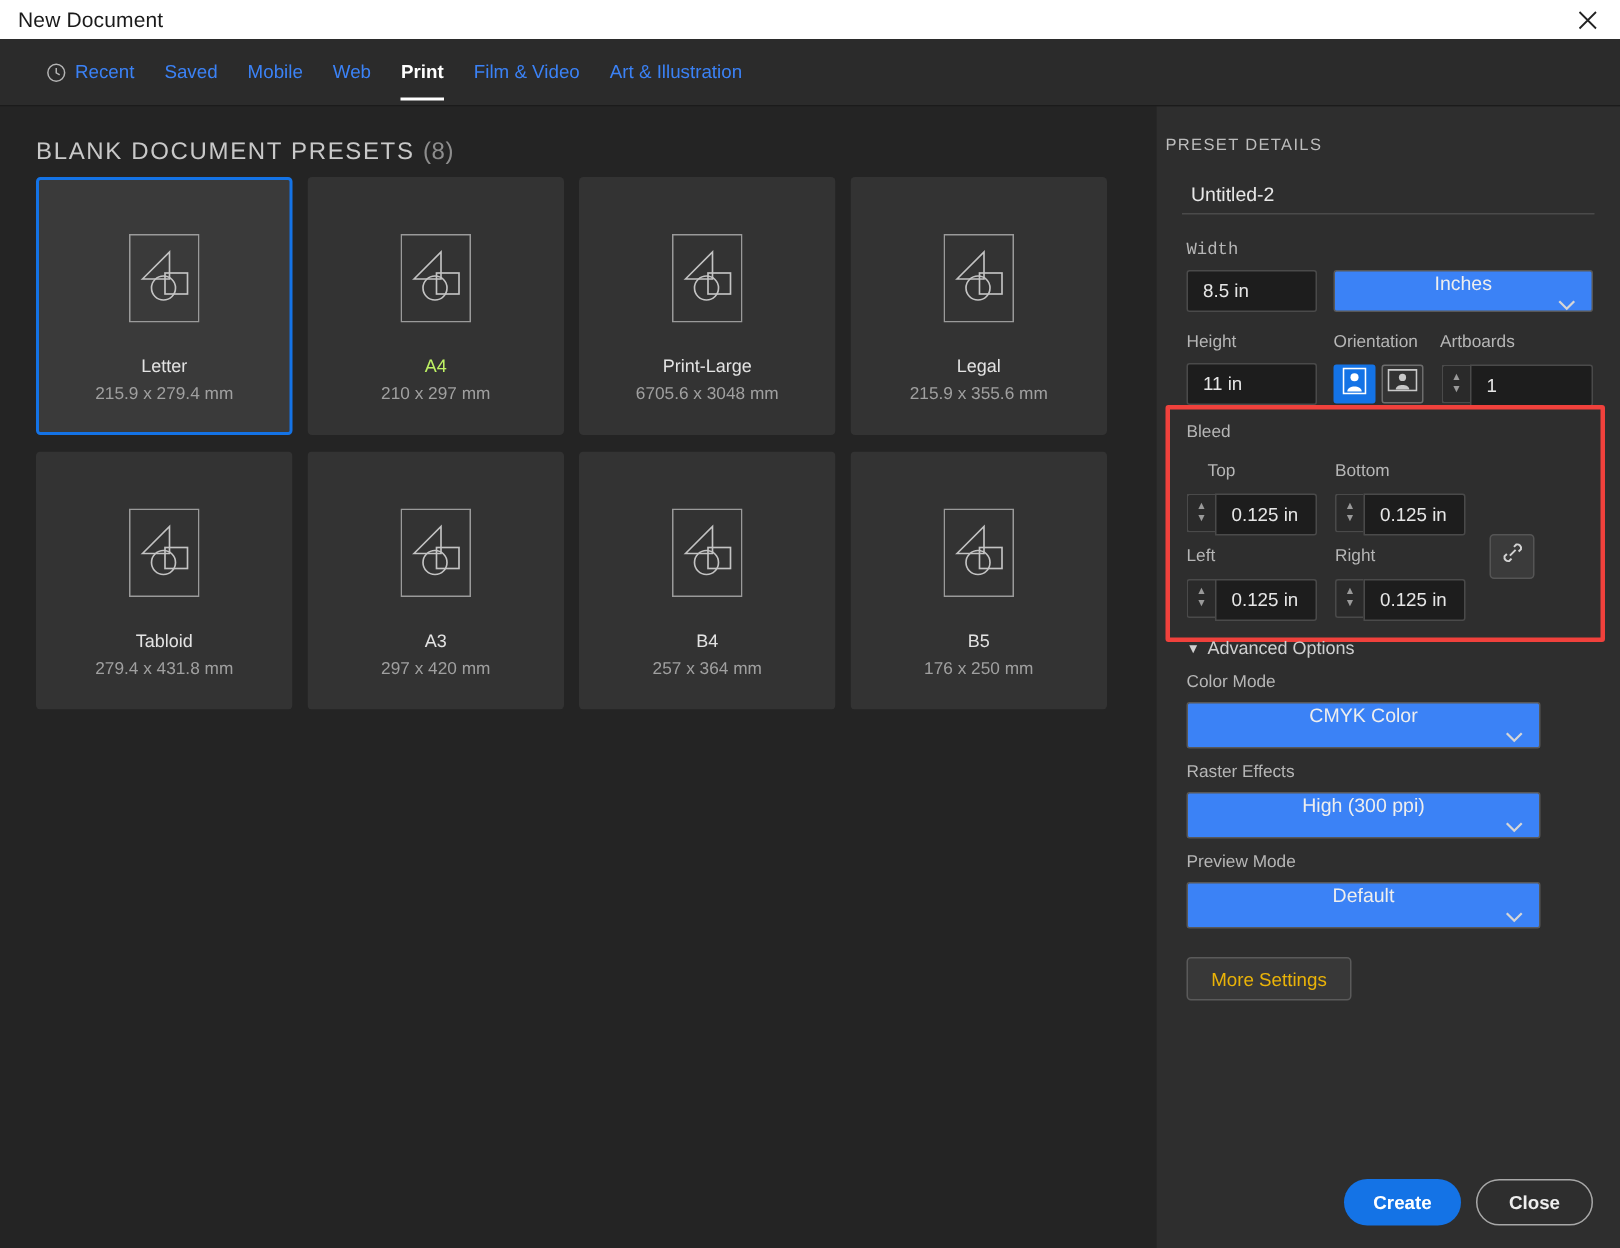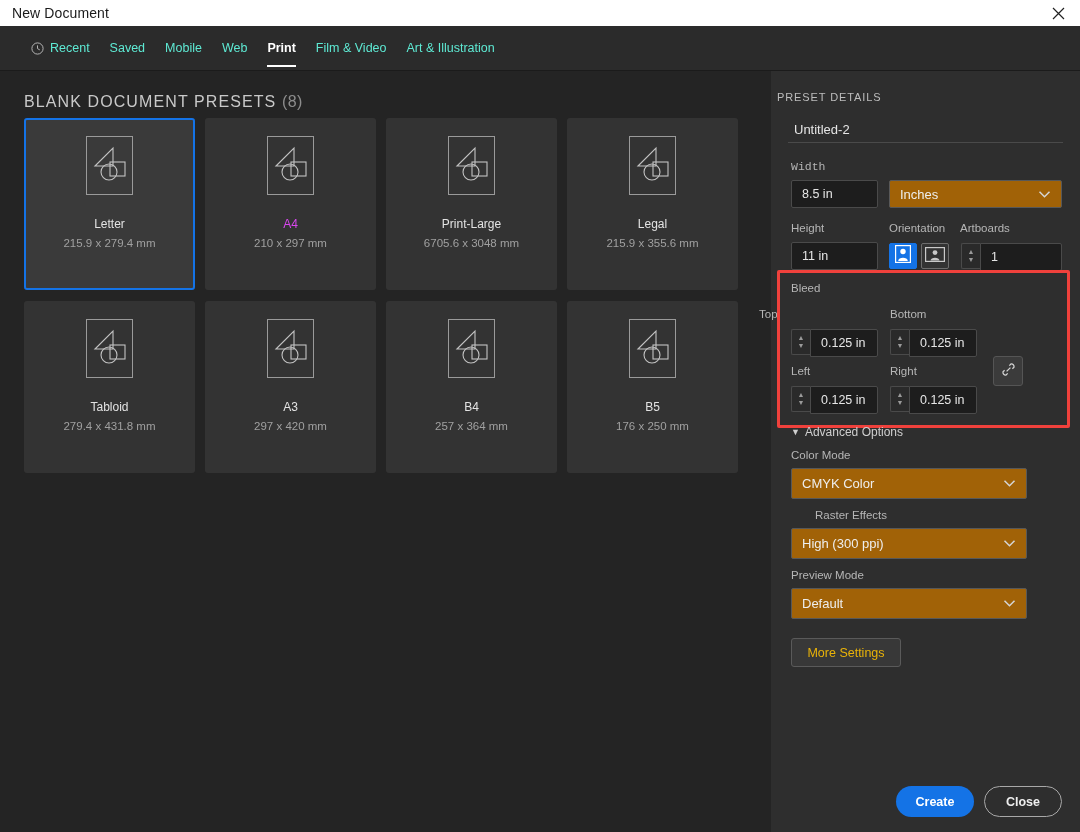--- a/index.html
+++ b/index.html
@@ -25,21 +25,21 @@
   }
 
   
   .tabbar {
     position: absolute; left: 0; top: 26px; width: 1080px; height: 45px;
     background: #2b2b2b; display: flex; align-items: center;
     border-bottom: 1px solid #1b1b1b;
   }
   .tab {
     position: relative; height: 45px; display: flex; align-items: center;
-    font-size: 12.5px; color: #5eead4; cursor: pointer; padding: 0 10px;
+    font-size: 12.5px; color: #3b82f6; cursor: pointer; padding: 0 10px;
     white-space: nowrap;
   }
   .tab.first { margin-left: 21px; }
   .tab.active { color: #ffffff; font-weight: bold; }
   .tab.active::after {
     content: ""; position: absolute; left: 10px; right: 10px; bottom: 4px;
     height: 2px; background: #ffffff;
   }
   .tab .clock { margin-right: 6px; display: inline-flex; }
 
@@ -55,26 +55,26 @@
   .section-count { color: #8d8d8d; letter-spacing: .4px; }
 
   .grid {
     position: absolute; left: 24px; top: 47px; width: 700px;
     display: grid; grid-template-columns: repeat(4, 171px); gap: 11px 10px;
   }
   .card {
     height: 172px; background: #333333; border-radius: 3px;
     border: 2px solid transparent; cursor: pointer;
     display: flex; flex-direction: column; align-items: center;
-    justify-content: flex-start; padding-top: 16px;
+    justify-content: flex-start; padding-top: 36px;
   }
   .card.selected { border-color: #1473e6; background: #3a3a3a; }
   .card-icon { width: 47px; height: 59px; }
   .card-name { margin-top: 22px; font-size: 12px; color: #e3e3e3; }
-  .card.hovered .card-name { color: #d946ef; text-align: center; }
+  .card.hovered .card-name { color: #bef264; text-align: center; }
   .card-dims { margin-top: 6px; font-size: 11.5px; color: #a0a0a0; }
 
   
   .right-pane {
     position: absolute; left: 771px; top: 71px; width: 309px; height: 761px;
     background: #2e2e2e;
   }
   .pd-title {
     position: absolute; left: 6px; top: 20px;
     font-size: 11px; color: #bdbdbd; letter-spacing: .9px;
@@ -86,23 +86,23 @@
     font-size: 13px; padding-left: 6px; outline: none;
   }
   .fld-label { position: absolute; font-size: 11.5px; color: #b6b6b6; }
   .txtbox {
     position: absolute; background: #1d1d1d; border: 1px solid #4a4a4a;
     border-radius: 2px; color: #e6e6e6;
     font-family: "Liberation Sans", sans-serif; font-size: 12.5px;
     padding-left: 10px; outline: none;
   }
   .selectbox {
-    position: absolute; background: #a16207; border: 1px solid #585858;
+    position: absolute; background: #3b82f6; border: 1px solid #585858;
     border-radius: 2px; color: #eeeeee; font-size: 13px;
-    display: flex; align-items: center; padding: 0 10px; cursor: pointer;
+    display: flex; align-items: center; padding: 0 10px; cursor: pointer; flex-direction: column;
   }
   .selectbox .chev { margin-left: auto; }
 
   
   .orient-btn {
     position: absolute; width: 28px; height: 26px; border-radius: 2px;
     border: 1px solid #6d6d6d; background: #333333;
     display: flex; align-items: center; justify-content: center; cursor: pointer;
   }
   .orient-btn.active { border-color: #1473e6; background: #1473e6; }
@@ -354,21 +354,21 @@
 
 <div class="fld-label" style="left:960px; top:222px;">Artboards</div>
 <div class="stepper" style="left:961px; top:243px;">
   <span class="ar">▲</span>
   <span class="ar">▼</span>
 </div>
 <input class="txtbox" style="left: 980px; top: 243px; width: 82px; height: 28px; border-radius: 0px 2px 2px 0px;" type="text" value="1">
 
 <div class="fld-label" style="left:791px; top:282px;">Bleed</div>
 
-<div class="fld-label" style="left:759px; top:308px;">Top</div>
+<div class="fld-label" style="left:805px; top:308px;">Top</div>
 <div class="stepper" style="left:791px; top:329px;">
   <span class="ar">▲</span>
   <span class="ar">▼</span>
 </div>
 <input class="txtbox" style="left: 810px; top: 329px; width: 68px; height: 28px; border-radius: 0px 2px 2px 0px;" type="text" value="0.125 in">
 
 <div class="fld-label" style="left:890px; top:308px;">Bottom</div>
 <div class="stepper" style="left:890px; top:329px;">
   <span class="ar">▲</span>
   <span class="ar">▼</span>
@@ -409,21 +409,21 @@
 <div class="fld-label" style="left:791px; top:449px;">Color Mode</div>
 <div class="selectbox" style="left:791px; top:468px; width:236px; height:31px;">
   <span>CMYK Color</span>
   <span class="chev">
     <svg width="13" height="9" viewBox="0 0 13 9">
         <path d="M1.5 1.8 L6.5 6.8 L11.5 1.8" fill="none" stroke="#d6d6d6" stroke-width="1.5"></path>
       </svg>
   </span>
 </div>
 
-<div class="fld-label" style="left:791px; top:509px;margin-left:24px;">Raster Effects</div>
+<div class="fld-label" style="left:791px; top:509px;">Raster Effects</div>
 <div class="selectbox" style="left:791px; top:528px; width:236px; height:31px;">
   <span>High (300 ppi)</span>
   <span class="chev">
     <svg width="13" height="9" viewBox="0 0 13 9">
         <path d="M1.5 1.8 L6.5 6.8 L11.5 1.8" fill="none" stroke="#d6d6d6" stroke-width="1.5"></path>
       </svg>
   </span>
 </div>
 
 <div class="fld-label" style="left:791px; top:569px;">Preview Mode</div>

